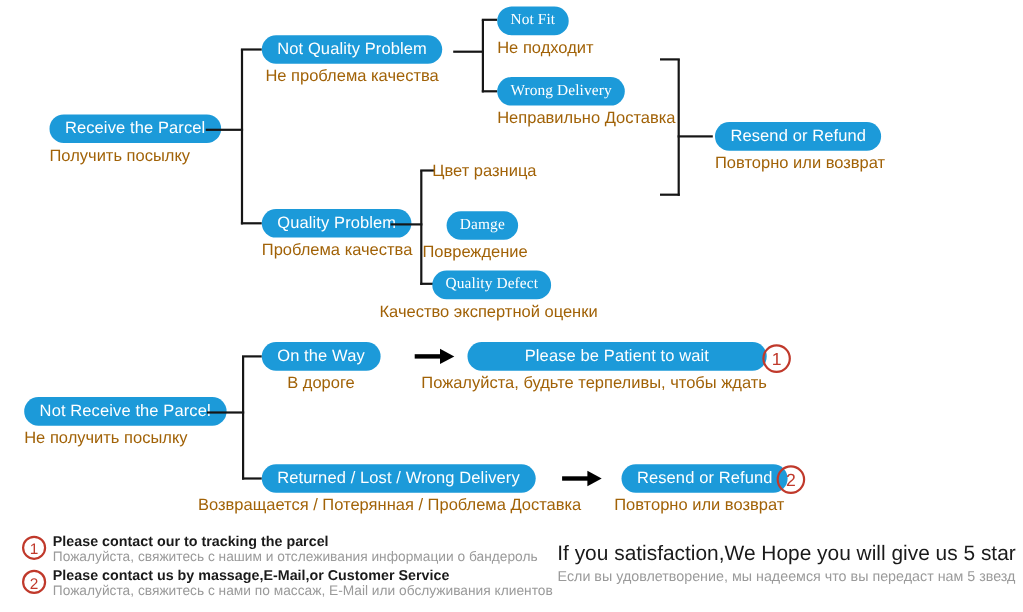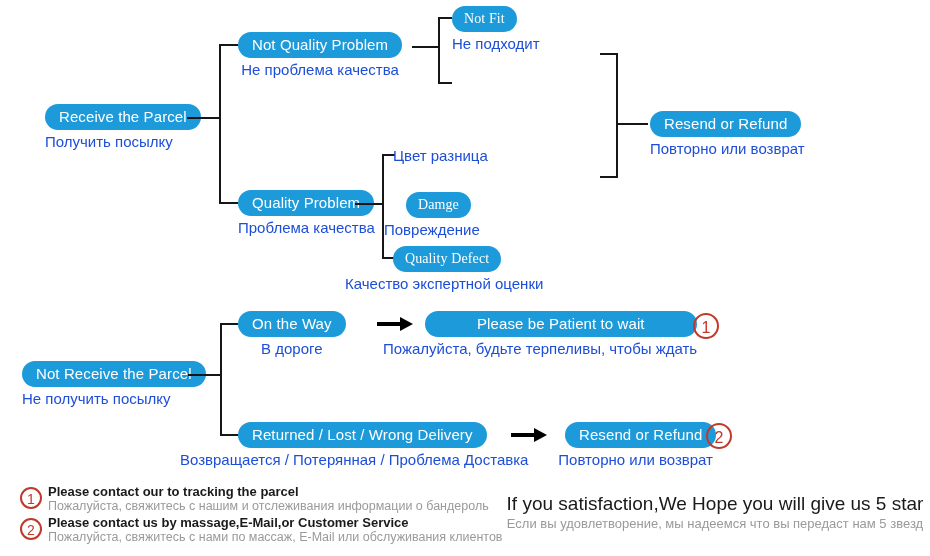--- a/index.html
+++ b/index.html
@@ -28,21 +28,21 @@
     border-radius: 999px;
     padding: 3px 14px 4px 14px;
     font-size: 15px;
     line-height: 19px;
     letter-spacing: 0.1px;
     white-space: nowrap;
   }
   .pill.small { font-size: 14px; padding: 3px 12px 4px 12px; font-family: Liberation Serif, serif; }
   .sub {
     display: block;
-    color: #1d4ed8;
+    color: #a16207;
     font-size: 15px;
     line-height: 20px;
     margin-top: 2px;
     white-space: nowrap;
   }
 
   
   .hline {
     position: absolute;
     background: #161616;
@@ -158,20 +158,24 @@
   <div class="hline" style="left:412px; top:46px; width:28px;"></div>
   <div class="vline" style="left:438px; top:18px; height:66px;"></div>
   <div class="hline" style="left:438px; top:17px; width:14px;"></div>
   <div class="hline" style="left:438px; top:82px; width:14px;"></div>
 
   <div class="node" style="left:452px; top:6px;">
     <span class="pill small">Not Fit</span>
     <span class="sub">Не подходит</span>
   </div>
 
+  <div class="node" style="left:452px; top:70px;">
+    <span class="pill small">Wrong Delivery</span>
+    <span class="sub">Неправильно Доставка</span>
+  </div>
 
   <div class="node" style="left:238px; top:190px;">
     <span class="pill">Quality Problem</span>
     <span class="sub" style="text-align:center;">Проблема качества</span>
   </div>
 
   <div class="hline" style="left:355px; top:203px; width:29px;"></div>
   <div class="vline" style="left:382px; top:155px; height:104px;"></div>
   <div class="hline" style="left:382px; top:154px; width:13px;"></div>
   <div class="hline" style="left:382px; top:257px; width:13px;"></div>

